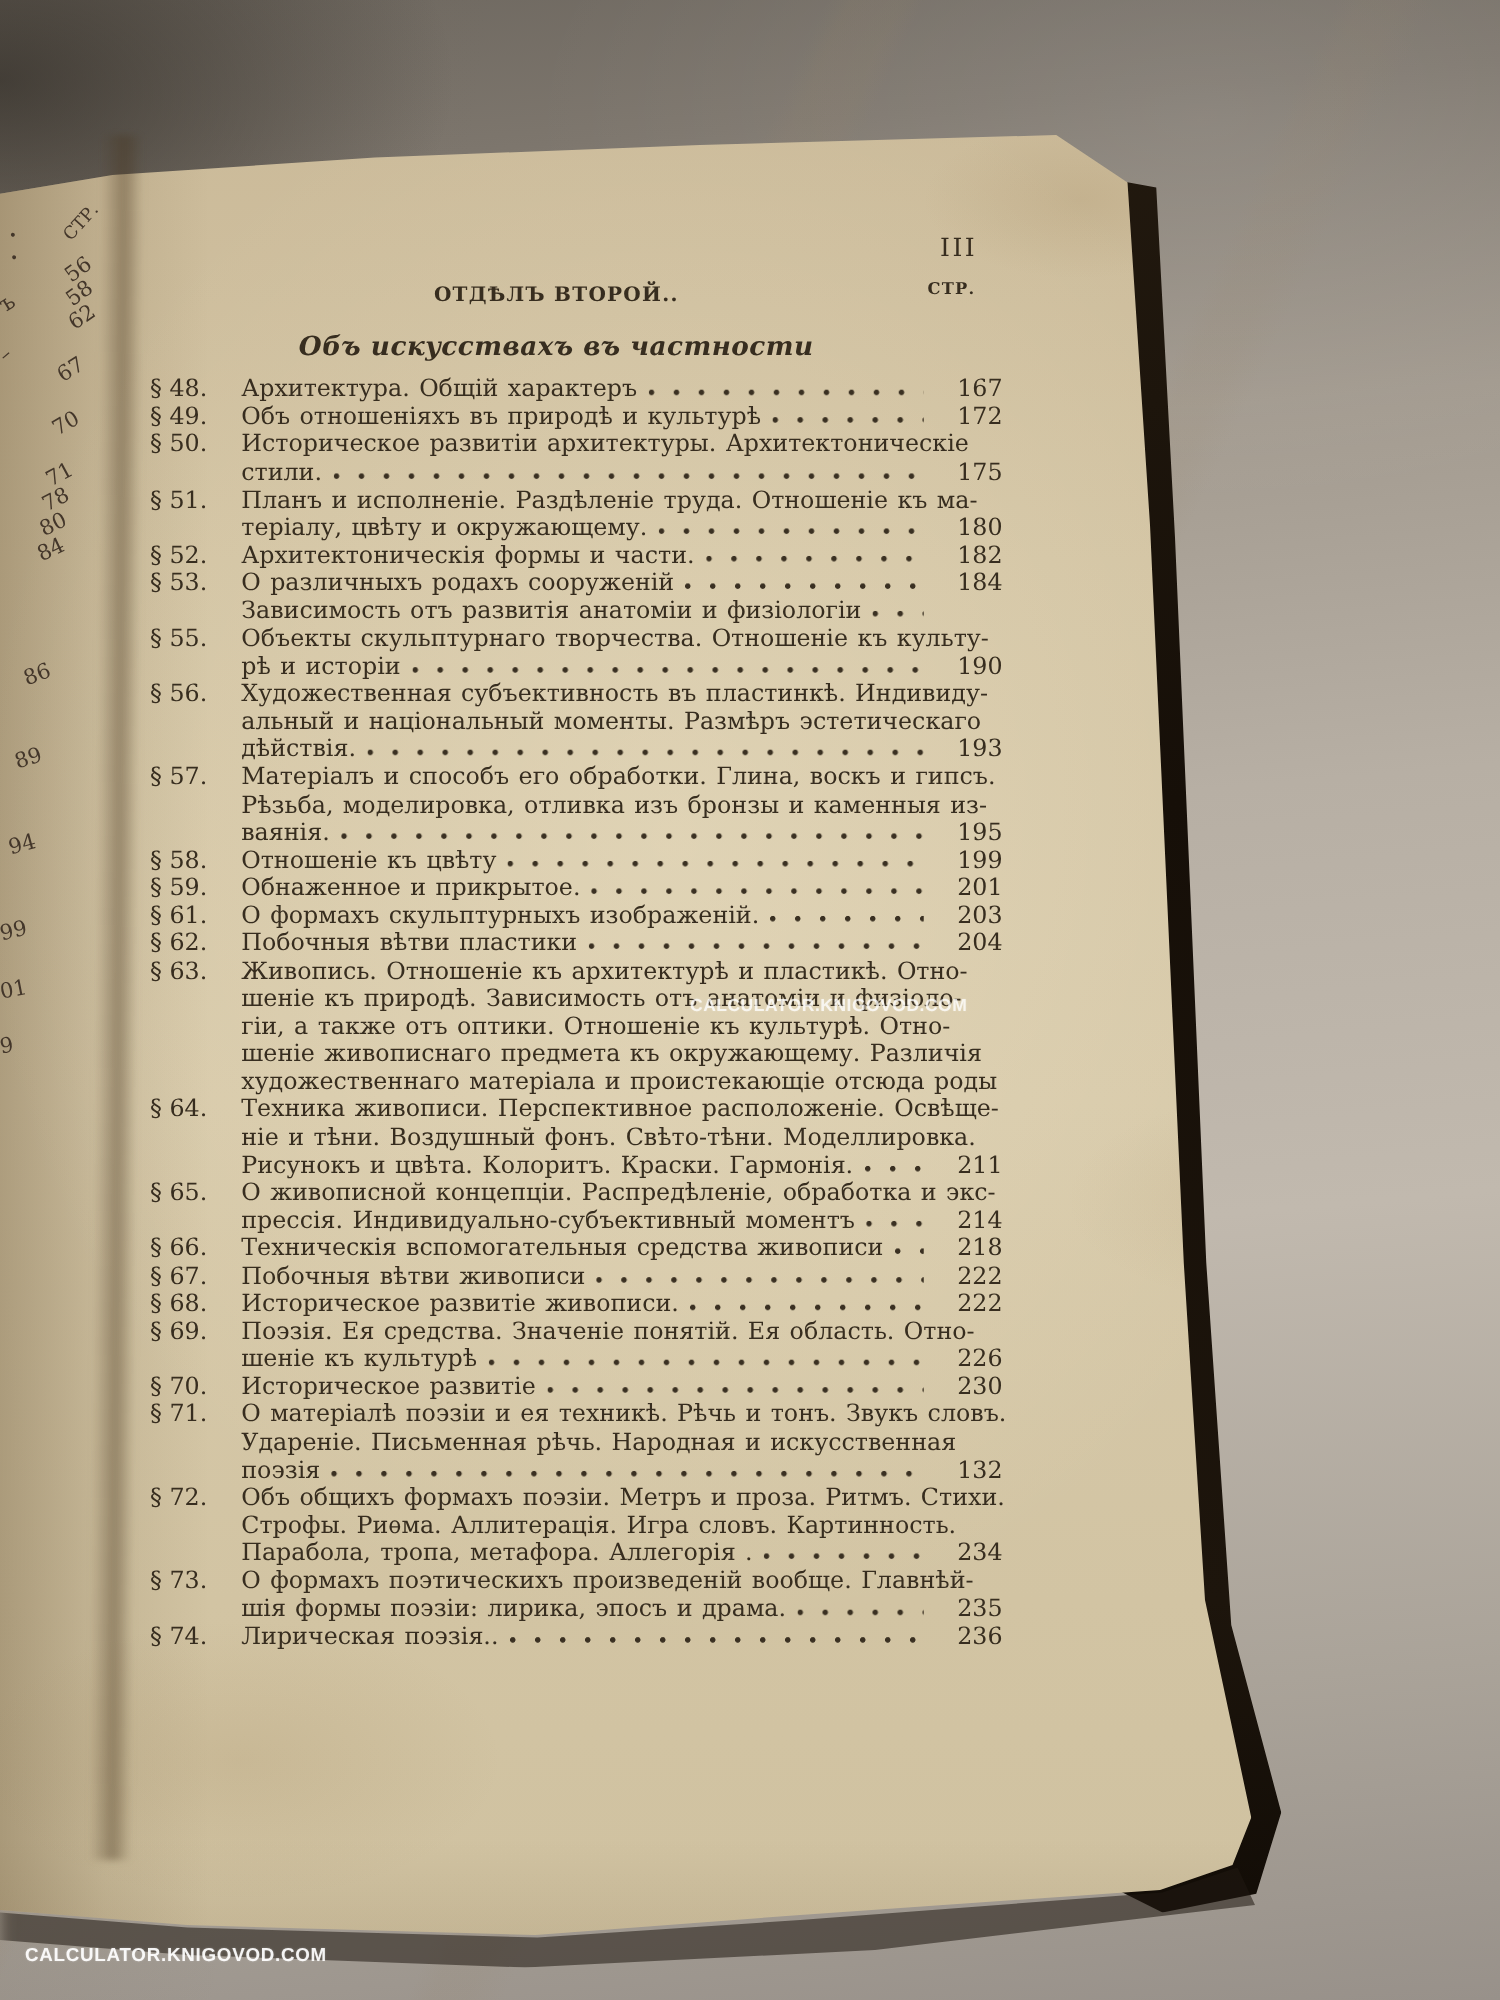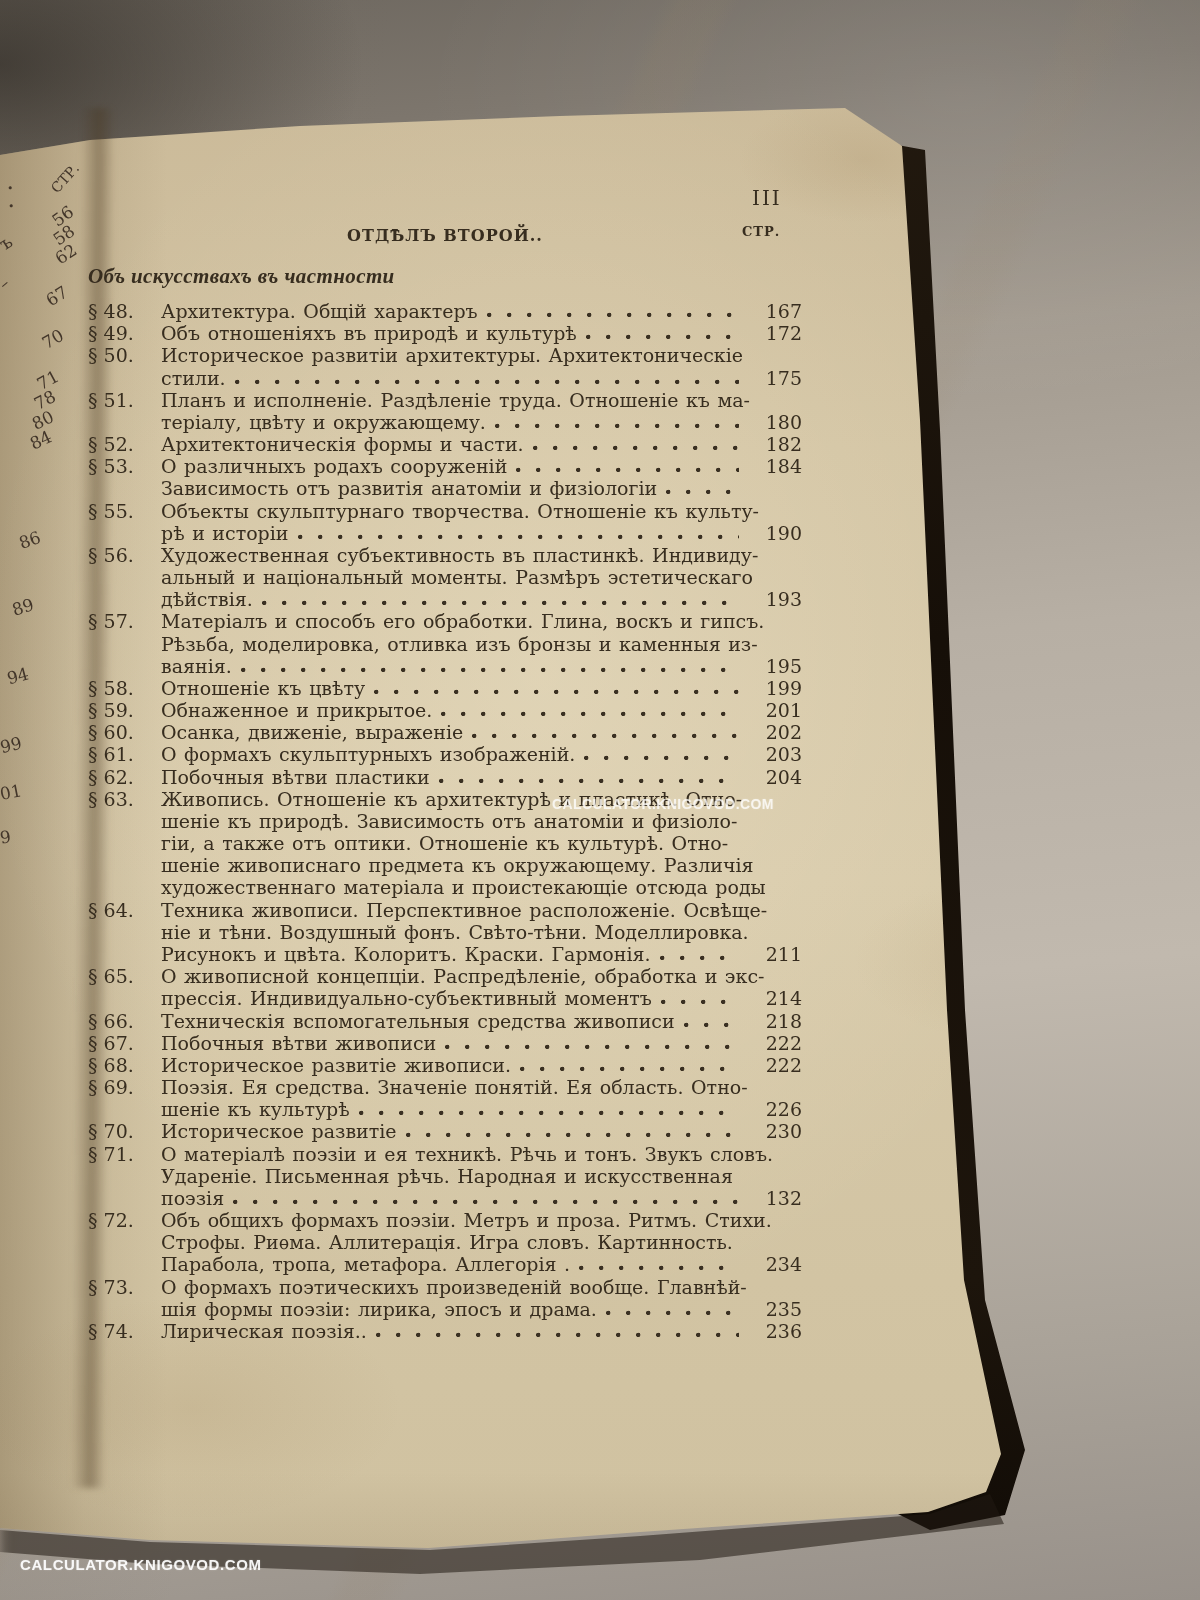--- a/index.html
+++ b/index.html
@@ -37,24 +37,24 @@
   
   .curl{left:0;top:0;width:1200px;height:1600px;
     background:
       linear-gradient(180deg, rgba(60,50,40,.35), transparent 9%),
       linear-gradient(100deg, #a8967六 0%, #ac9a7a 0%, #bcaa89 45%, #ccba97 76%, #dccdab 92%, #b5a381 100%);
     clip-path:polygon(0 42px,68px 70px,90px 205px,100px 520px,96px 900px,78px 1255px,50px 1460px,0 1478px);}
   .ink{color:#372d1f;}
   .page-roman{left:752px;top:186px;font-size:20px;letter-spacing:2px;}
   .str-label{left:742px;top:224px;font-size:13px;letter-spacing:1px;font-weight:700;}
   .title{left:88px;top:226px;width:714px;text-align:center;font-size:16px;font-weight:700;letter-spacing:1px;}
-  .subtitle{left:88px;top:264px;width:714px;font-size:21px;font-weight:700;font-style:italic;letter-spacing:.4px;font-family:Liberation Serif, serif;}
+  .subtitle{left:88px;top:264px;width:714px;text-align:center;font-size:21px;font-weight:700;font-style:italic;letter-spacing:.4px;}
   #toc{left:88px;top:300px;width:714px;}
   .row{display:flex;align-items:baseline;height:22.18px;line-height:22.18px;font-size:19px;color:#372d1f;}
-  .sec{flex:none;width:73px;white-space:pre;}
+  .sec{flex:none;width:73px;white-space:pre;margin-left:32px;}
   .t{white-space:pre;word-spacing:1.5px;}
   .gap{flex:1 1 auto;}
   .leader{flex:1 1 auto;height:6px;margin:0 6px 2px 9px;
     background:radial-gradient(circle at 2.2px 2.9px, #3a3022 1.9px, rgba(0,0,0,0) 2.5px) left bottom repeat-x;
     background-size:20px 6px;}
   .pg{flex:none;width:57px;text-align:right;white-space:pre;}
   #left-strip{left:0;top:0;width:120px;height:900px;}
   .lp-item{position:absolute;color:#43362a;font-size:17px;transform-origin:center;white-space:pre;}
   .wm{position:absolute;font-family:Liberation Sans, sans-serif;font-weight:700;
     color:rgba(255,255,255,.92);text-shadow:0 0 2px rgba(255,255,255,.25);white-space:pre;}
@@ -208,26 +208,20 @@
         <span class="leader"></span>
         <span class="pg">199</span>
       </div>
       <div class="row">
         <span class="sec">§ 59.</span>
         <span class="t">Обнаженное и прикрытое.</span>
         <span class="leader"></span>
         <span class="pg">201</span>
       </div>
       <div class="row">
-        <span class="sec">§ 60.</span>
-        <span class="t">Осанка, движеніе, выраженіе</span>
-        <span class="leader"></span>
-        <span class="pg">202</span>
-      </div>
-      <div class="row">
         <span class="sec">§ 61.</span>
         <span class="t">О формахъ скульптурныхъ изображеній.</span>
         <span class="leader"></span>
         <span class="pg">203</span>
       </div>
       <div class="row">
         <span class="sec">§ 62.</span>
         <span class="t">Побочныя вѣтви пластики</span>
         <span class="leader"></span>
         <span class="pg">204</span>

